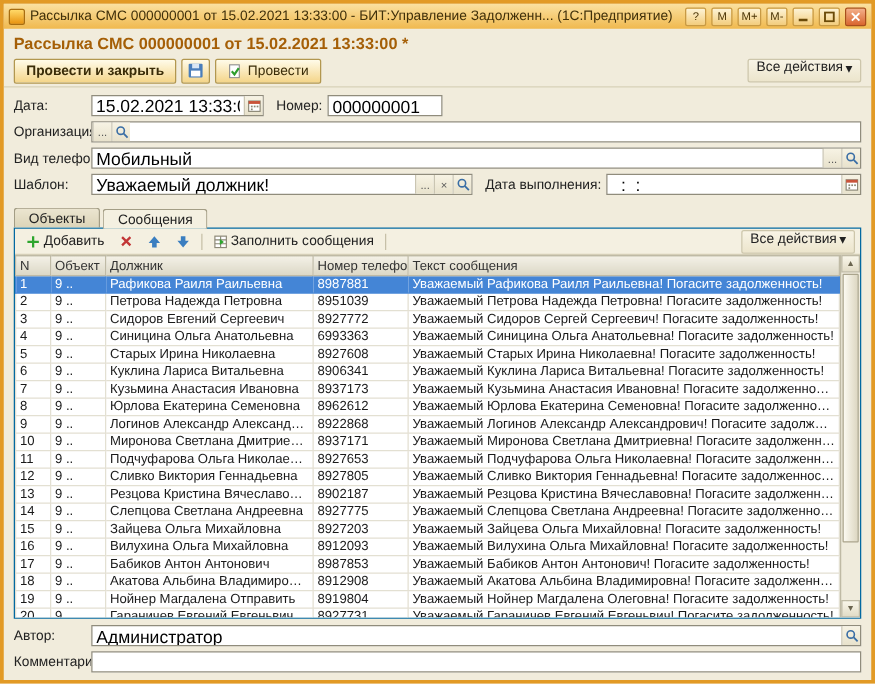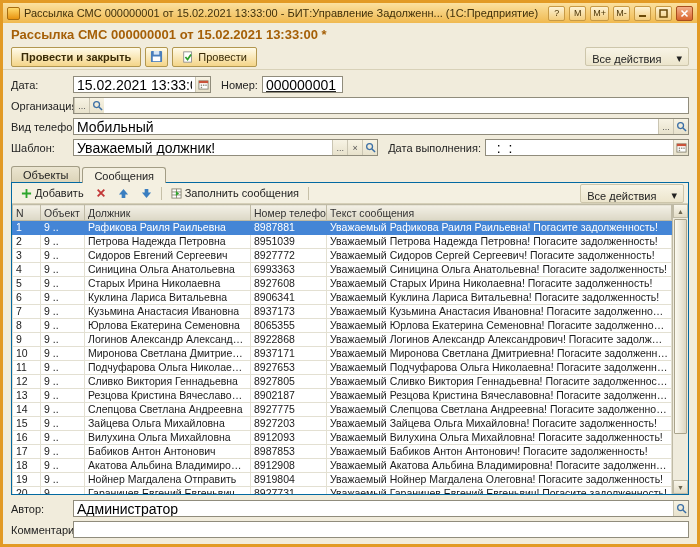--- a/index.html
+++ b/index.html
@@ -24,35 +24,35 @@
   
   .page-title { flex:none; padding:4px 8px 2px 8px; font-size:13px; font-weight:bold; color:#a55f07; }
 
   .main-toolbar { flex:none; height:26px; display:flex; align-items:center; gap:4px;
                   padding:2px 8px; border-bottom:1px solid #d8d1b8; }
   .btn { height:20px; padding:0 9px; display:inline-flex; align-items:center; gap:4px;
          font-size:11px; color:#3a2c08; background:linear-gradient(#fffbe9,#f4d589);
          border:1px solid #b2974f; border-radius:2px; cursor:default; }
   .btn.primary { font-weight:bold; }
   .btn.iconbtn { padding:0 4px; }
-  .flat-btn { margin-left:auto; height:19px; display:inline-flex; align-items:flex-end; gap:15px;
+  .flat-btn { margin-left:auto; height:19px; display:inline-flex; align-items:flex-start; gap:2px;
               padding:0 6px; border:1px solid #cdc6ab; border-radius:2px;
               background:linear-gradient(#f8f4e6,#ece5cc); }
 
   
   .form-area { flex:none; padding:5px 8px 3px 8px; }
   .form-row { display:flex; align-items:center; height:19px; margin-bottom:2px; }
   .lbl { width:62px; flex:none; white-space:nowrap; overflow:hidden; }
   .lbl2 { flex:none; margin-left:10px; margin-right:4px; white-space:nowrap; }
   .fieldwrap { display:flex; align-items:stretch; height:17px; border:1px solid #908c7c; background:#fff; }
   .fld { border:none; outline:none; flex:1; min-width:0; font-family:inherit; font-size:14px; padding:0 3px; background:transparent; }
   .fbtn { width:15px; flex:none; display:flex; align-items:center; justify-content:center;
           border-left:1px solid #cac5b2; background:linear-gradient(#f7f3e4,#e8e2cc);
           font-size:9px; color:#555; cursor:default; }
-  .w-date { width:138px; } .w-num { width:81px;text-decoration:underline; } .w-tpl { width:390px; }
+  .w-date { width:138px; } .w-num { width:92px; } .w-tpl { width:390px; }
   .grow { flex:1; }
 
   
   .tabs { flex:none; display:flex; align-items:flex-end; gap:2px; padding:3px 8px 0 8px; height:20px; }
   .tab { padding:2px 11px 1px 11px; border:1px solid #a39d85; border-bottom:none;
          border-radius:3px 3px 0 0; background:linear-gradient(#ebe5d0,#dcd4b8); position:relative; }
   .tab.active { background:#f4f0e1; top:1px; z-index:2; }
 
   
   .panel { flex:1; margin:0 8px; border:1px solid #0369a1; background:#f4f0e1;
@@ -365,21 +365,21 @@
                 <td>7</td>
                 <td>9 ..</td>
                 <td>Кузьмина Анастасия Ивановна</td>
                 <td>8937173</td>
                 <td>Уважаемый Кузьмина Анастасия Ивановна! Погасите задолженность!</td>
               </tr>
               <tr>
                 <td>8</td>
                 <td>9 ..</td>
                 <td>Юрлова Екатерина Семеновна</td>
-                <td>8065355</td>
+                <td>8962612</td>
                 <td>Уважаемый Юрлова Екатерина Семеновна! Погасите задолженность!</td>
               </tr>
               <tr>
                 <td>9</td>
                 <td>9 ..</td>
                 <td>Логинов Александр Александрович</td>
                 <td>8922868</td>
                 <td>Уважаемый Логинов Александр Александрович! Погасите задолженность!</td>
               </tr>
               <tr>

